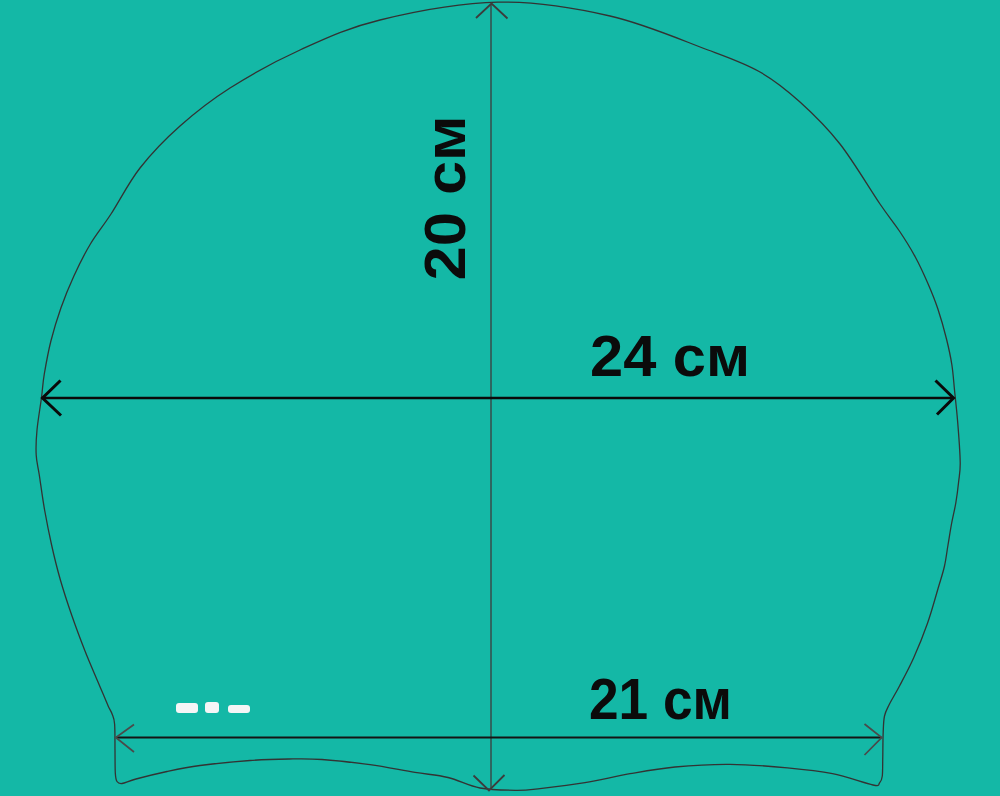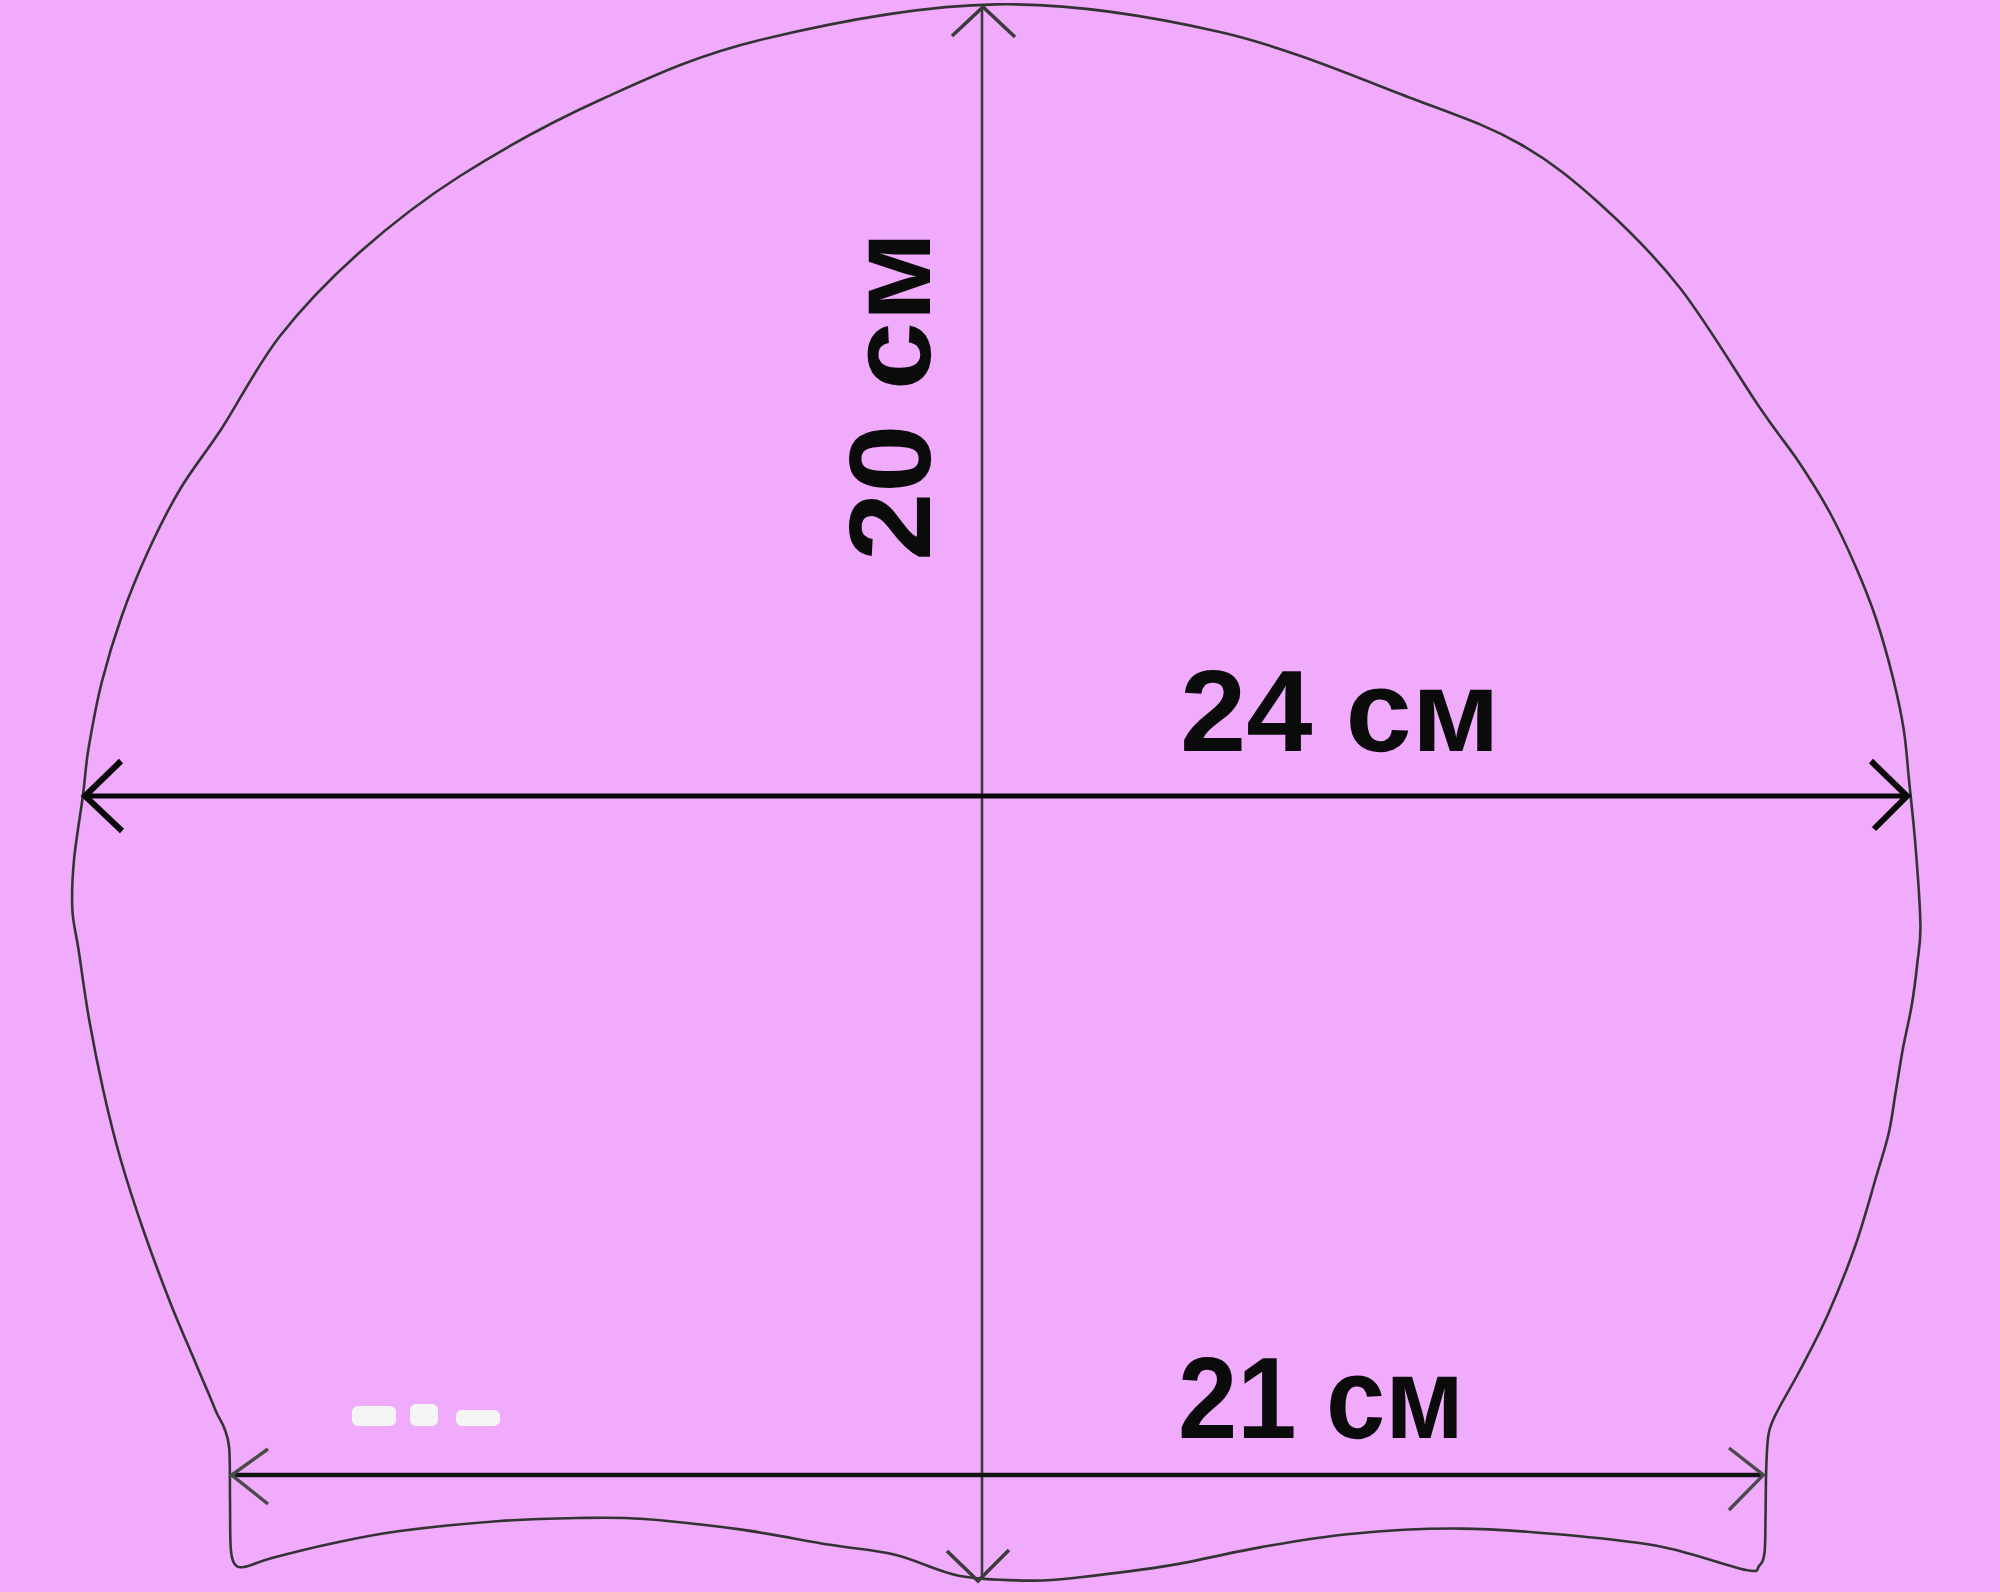--- a/index.html
+++ b/index.html
@@ -1,16 +1,16 @@
 <!DOCTYPE html>
 <html><head>
 <meta charset="utf-8">
 <style>
   html,body{margin:0;padding:0;background:#ffffff;}
-  .stage{position:relative;width:1000px;height:796px;background:#f0abfc;overflow:hidden;}
+  .stage{position:relative;width:1000px;height:796px;background:#14b8a6;overflow:hidden;}
   svg{position:absolute;left:0;top:0;}
   text{font-family:"Liberation Sans", sans-serif;font-weight:bold;fill:#0b0b0b;}
 </style>
 </head>
 <body>
 <div class="stage">
 <svg width="1000" height="796" viewBox="0 0 1000 796">
 
   <path d="M 498.0 2.2 C 536.3 1.5 575.0 8.0 610.0 16.0 C 645.0 24.0 683.0 40.7 708.0 50.0 C 733.0 59.3 744.7 63.3 760.0 72.0 C 775.3 80.7 786.7 90.0 800.0 102.0 C 813.3 114.0 826.7 127.0 840.0 144.0 C 853.3 161.0 870.1 189.5 880.0 204.0 C 889.9 218.5 893.5 222.2 899.4 231.0 C 905.3 239.8 910.6 248.3 915.3 257.0 C 920.0 265.7 923.9 274.3 927.7 283.0 C 931.5 291.7 934.8 299.7 937.9 309.0 C 941.0 318.3 944.2 329.7 946.5 339.0 C 948.8 348.3 950.6 356.5 951.9 365.0 C 953.2 373.5 953.6 380.8 954.5 390.0 C 955.4 399.2 956.5 408.0 957.5 420.0 C 958.5 432.0 960.0 451.7 960.2 462.0 C 960.4 472.3 959.3 475.2 958.6 482.0 C 957.9 488.8 957.0 496.0 955.8 503.0 C 954.6 510.0 952.8 517.0 951.5 524.0 C 950.2 531.0 949.2 538.0 948.0 545.0 C 946.8 552.0 946.1 558.8 944.5 566.0 C 942.9 573.2 941.0 578.5 938.2 588.0 C 935.4 597.5 931.7 611.3 927.6 623.0 C 923.5 634.7 918.3 647.5 913.6 658.0 C 908.9 668.5 903.6 678.2 899.5 686.0 C 895.4 693.8 891.5 700.0 889.0 705.0 C 886.5 710.0 885.5 711.5 884.5 716.0 C 883.5 720.5 883.5 725.3 883.2 732.0 C 882.9 738.7 882.9 748.7 882.8 756.0 C 882.6 763.3 882.8 771.5 882.3 776.0 C 881.8 780.5 881.0 781.5 879.5 783.0 C 878.0 784.5 880.8 786.5 873.0 785.0 C 865.2 783.5 846.8 776.6 832.5 773.7 C 818.2 770.9 804.6 769.5 787.5 767.9 C 770.4 766.3 748.8 764.4 730.0 764.3 C 711.2 764.1 691.7 765.4 675.0 767.0 C 658.3 768.6 645.0 771.1 630.0 773.7 C 615.0 776.3 600.0 780.2 585.0 782.7 C 570.0 785.2 551.5 787.3 540.0 788.6 C 528.5 789.9 526.0 790.4 516.0 790.3 C 506.0 790.2 491.3 790.1 480.0 788.0 C 468.7 785.9 458.8 780.1 448.0 777.5 C 437.2 774.9 428.0 774.5 415.0 772.4 C 402.0 770.3 385.5 766.9 370.0 764.7 C 354.5 762.6 335.5 760.5 322.0 759.5 C 308.5 758.5 301.0 758.8 289.0 759.0 C 277.0 759.2 264.8 759.4 250.0 760.5 C 235.2 761.6 213.8 763.7 200.0 765.5 C 186.2 767.3 177.7 769.2 167.0 771.5 C 156.3 773.8 143.5 777.0 136.0 779.0 C 128.5 781.0 125.2 783.1 122.0 783.5 C 118.8 783.9 118.1 783.2 117.0 781.5 C 115.9 779.8 115.6 778.2 115.3 773.0 C 115.0 767.8 115.1 758.2 115.0 750.0 C 114.9 741.8 115.1 730.0 114.6 724.0 C 114.1 718.0 113.1 716.8 112.1 714.0 C 111.1 711.2 109.9 709.8 108.6 707.0 C 107.3 704.2 106.2 701.2 104.4 697.0 C 102.6 692.8 101.2 689.7 98.0 682.0 C 94.8 674.3 89.3 662.0 85.0 651.0 C 80.7 640.0 76.1 627.8 72.0 616.0 C 67.9 604.2 63.8 591.8 60.4 580.0 C 57.0 568.2 54.2 556.7 51.6 545.0 C 49.0 533.3 46.7 521.7 44.6 510.0 C 42.5 498.3 40.7 484.2 39.3 475.0 C 37.9 465.8 36.6 462.5 36.2 455.0 C 35.8 447.5 36.1 439.6 37.0 430.0 C 37.9 420.4 40.3 406.8 41.5 397.5 C 42.7 388.2 42.7 383.4 44.3 374.0 C 45.9 364.6 48.1 352.0 50.9 341.0 C 53.7 330.0 57.1 318.8 60.9 308.0 C 64.7 297.2 69.0 286.7 73.9 276.0 C 78.8 265.3 84.2 254.3 90.4 244.0 C 96.6 233.7 102.7 226.7 111.0 214.0 C 119.3 201.3 128.5 182.7 140.0 168.0 C 151.5 153.3 165.0 139.3 180.0 126.0 C 195.0 112.7 210.0 100.7 230.0 88.0 C 250.0 75.3 275.0 61.3 300.0 50.0 C 325.0 38.7 347.0 28.0 380.0 20.0 C 413.0 12.0 459.7 2.9 498.0 2.2 Z" fill="none" stroke="#333333" stroke-width="1.3"></path>
 

